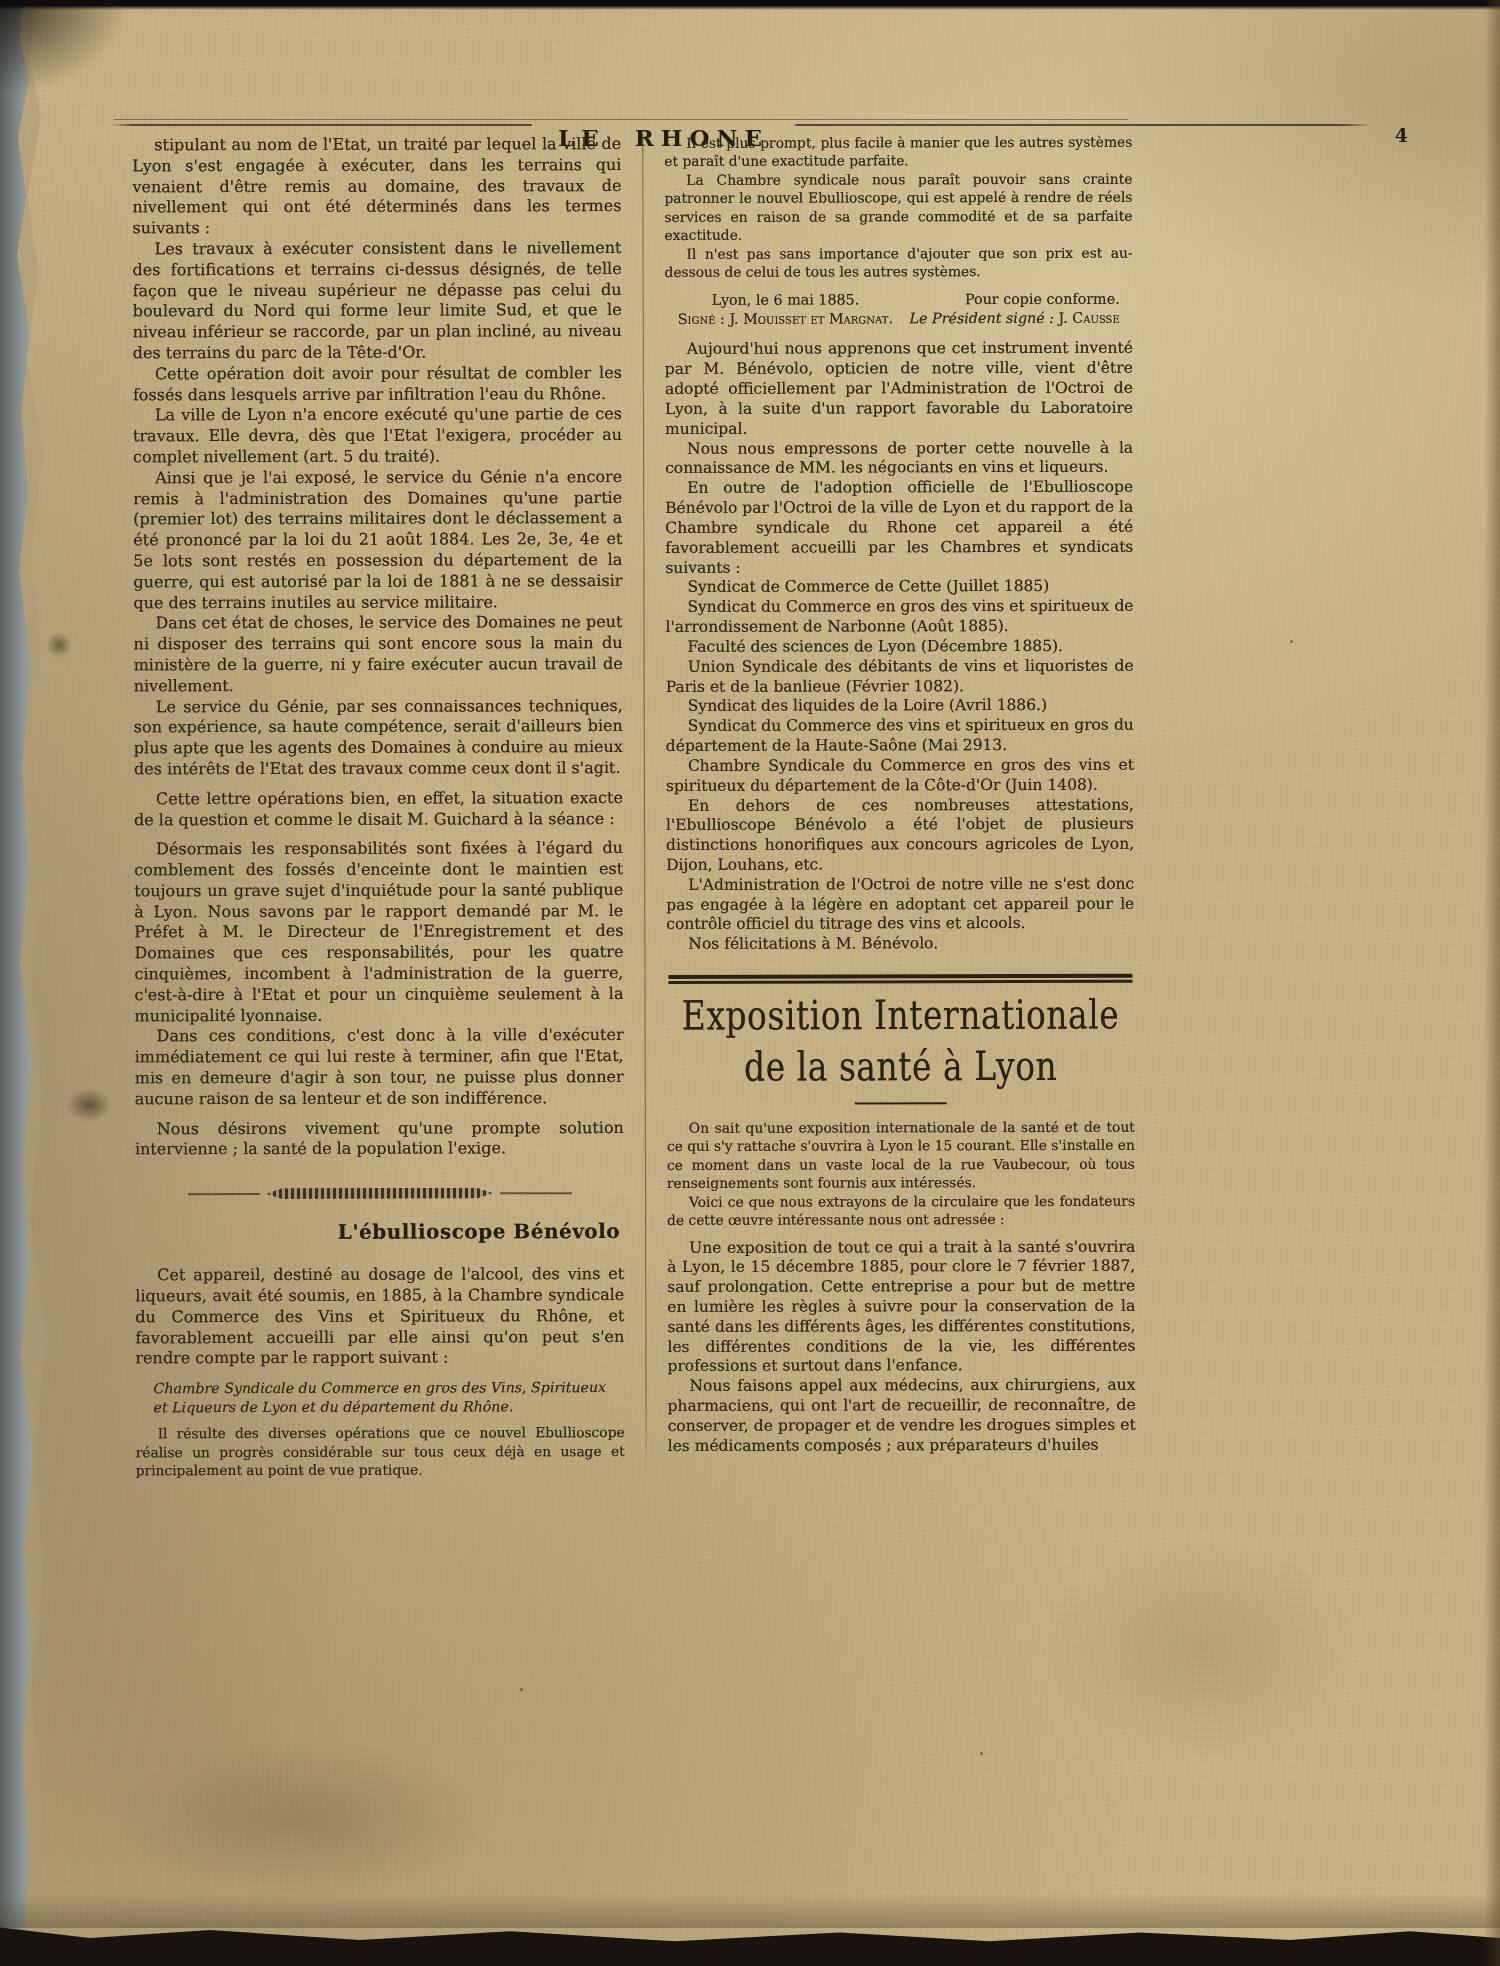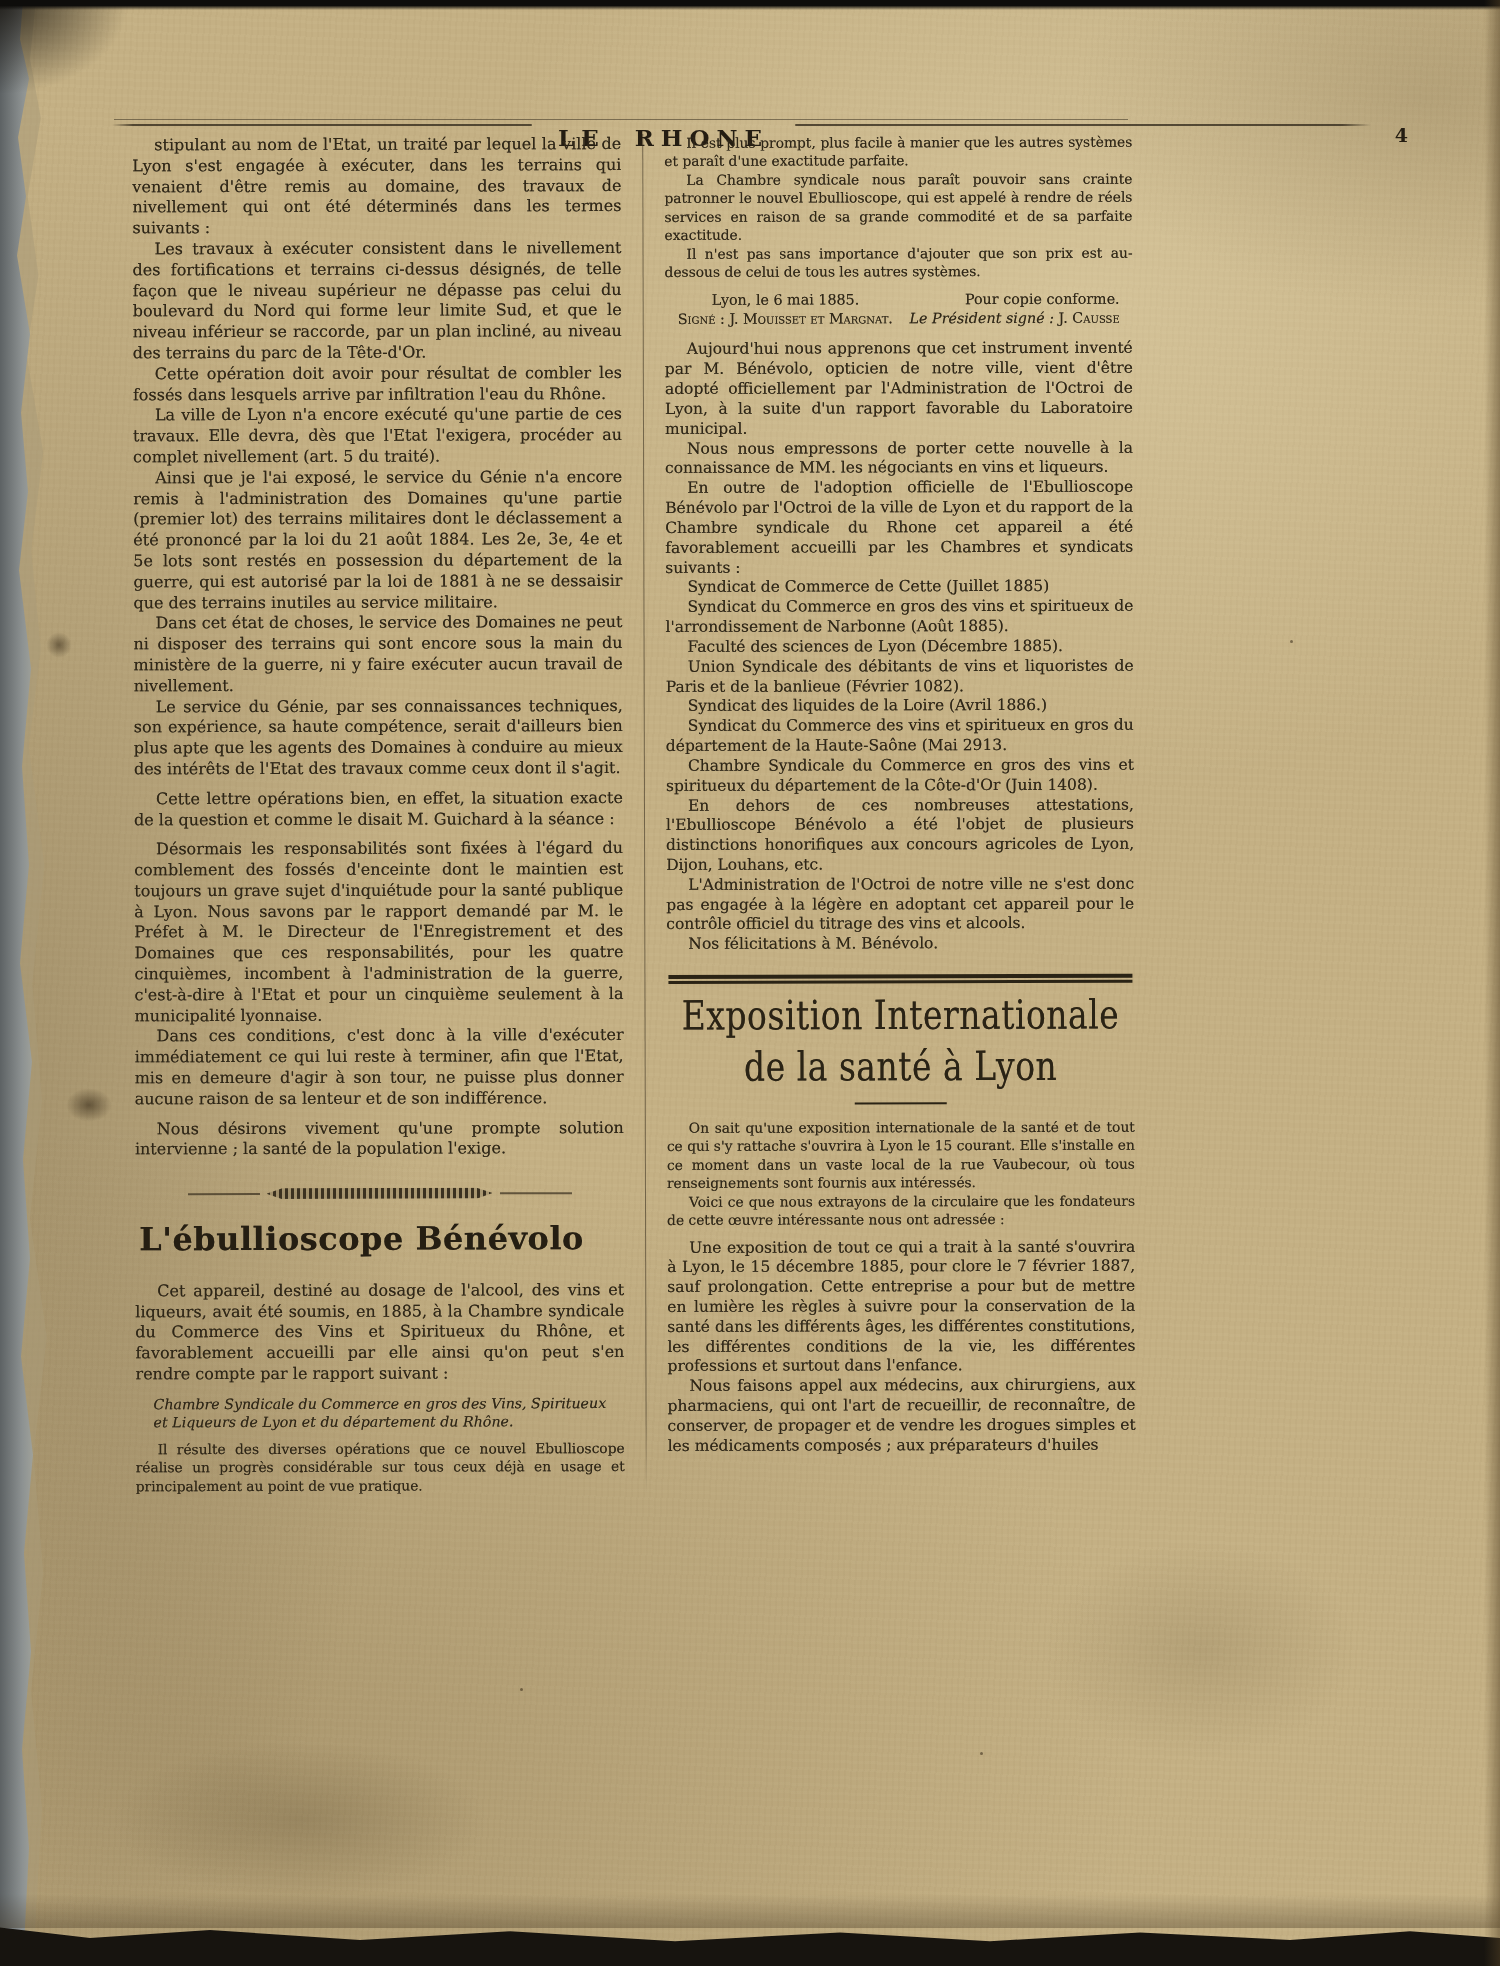--- a/index.html
+++ b/index.html
@@ -32,21 +32,21 @@
   p{text-indent:22px;}
   .gap{margin-top:9px}
   .small{font-size:13.8px;line-height:1.34;}
   .report-source{font-style:italic;font-size:14.2px;margin:10px 0 8px;text-indent:0;padding-left:18px;text-align:left;line-height:1.3;}
   
   .ornament{display:flex;align-items:center;justify-content:center;margin:28px 26px 2px;}
   .orn-line{height:2px;background:rgba(45,36,22,.65);width:72px;}
   .orn-band{width:226px;height:11px;margin:0 7px;
     background:repeating-linear-gradient(90deg,#3b3120 0 3px, rgba(59,49,32,.18) 3px 6px);
     clip-path:polygon(0 50%, 7% 0, 93% 0, 100% 50%, 93% 100%, 7% 100%);}
-  h2.ebul{font-size:32px;font-weight:700;text-align:left;margin:20px 4px 20px;letter-spacing:.5px;color:#251e12;}
+  h2.ebul{font-size:20px;font-weight:700;text-align:right;margin:20px 4px 20px;letter-spacing:.5px;color:#251e12;}
   
   .sig{font-size:14.3px;margin:9px 9px 11px;line-height:1.35;}
   .sig-row{display:flex;justify-content:space-between;padding:0 4px 0 38px;}
   .sig-row.second{padding-left:4px;}
   .sig-caps{font-variant:small-caps;}
   
   .double-rule{height:9px;margin:20px 2px 16px;border-top:4px solid #2a2315;border-bottom:3px solid #2a2315;}
   h2.expo{font-size:33px;font-weight:400;text-align:center;margin:12px 0 0;color:#2a2315;
     transform:scaleY(1.22);transform-origin:center;letter-spacing:.5px;}
   .expo-underline{width:92px;height:2px;background:#2a2315;margin:18px auto 14px;}

